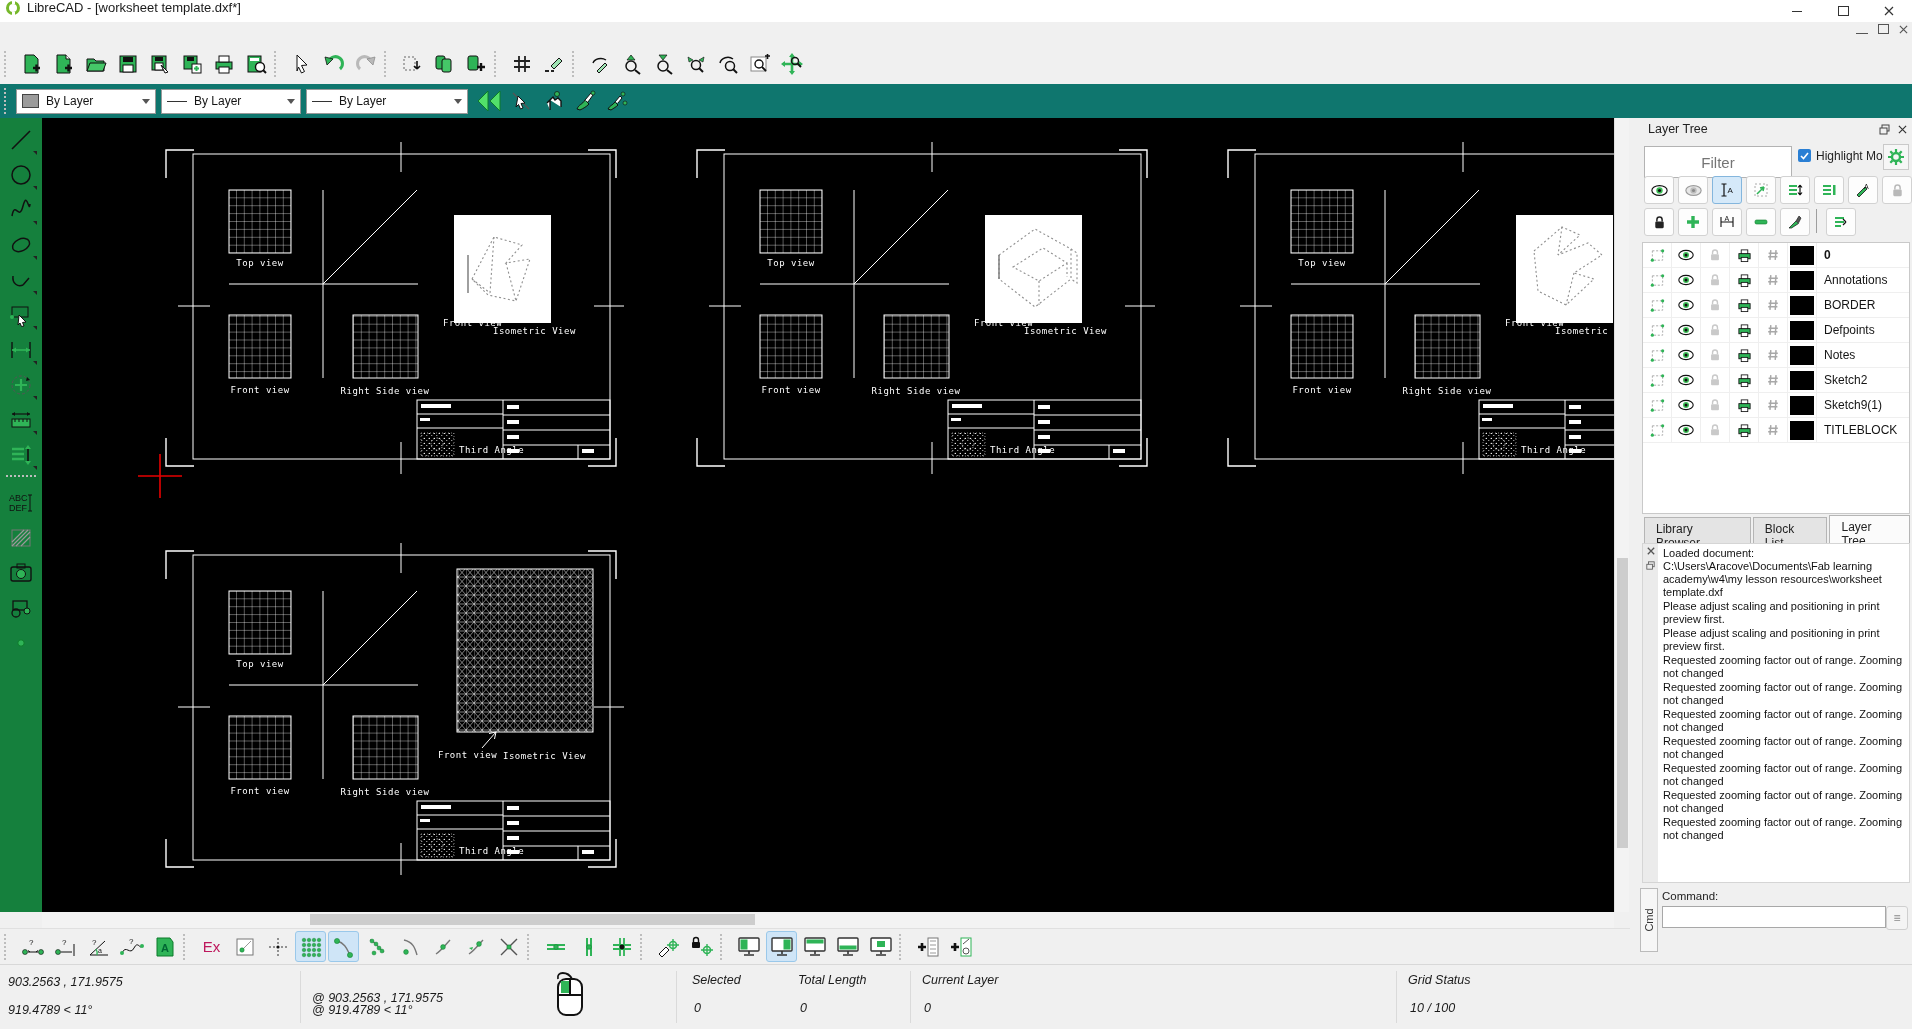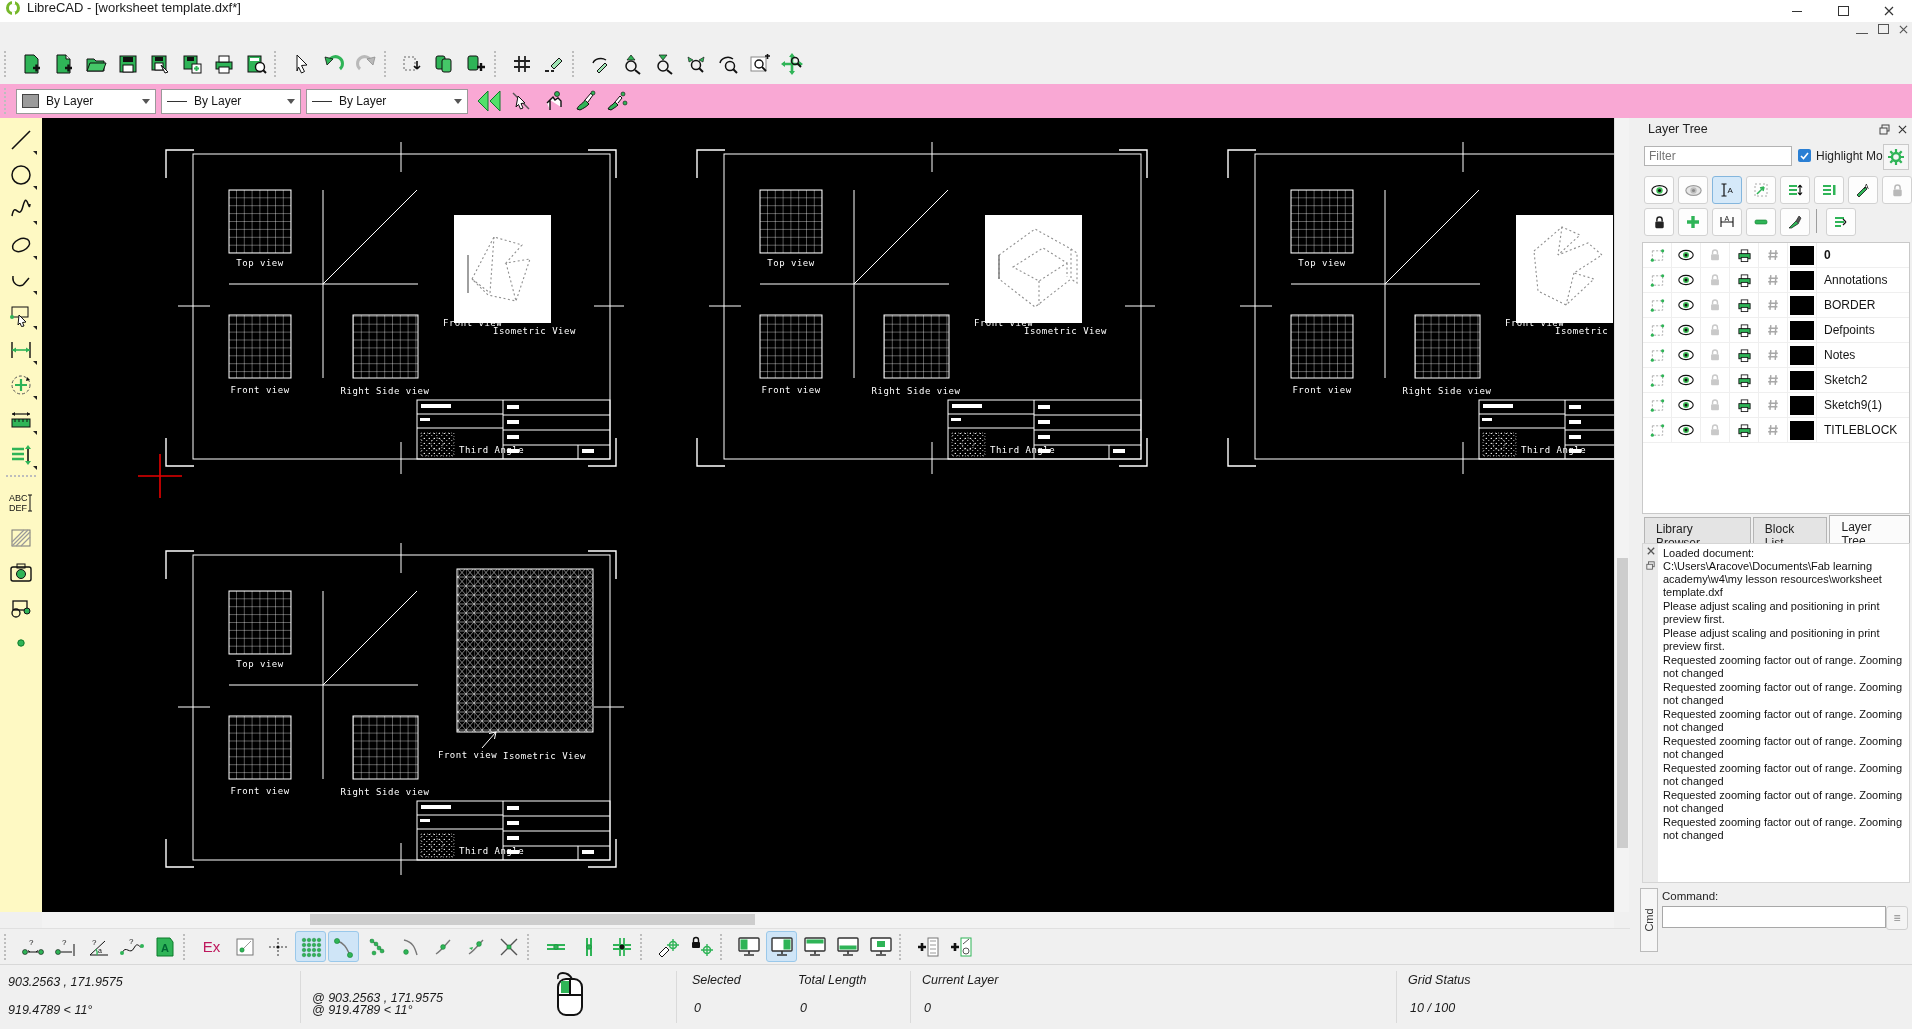--- a/index.html
+++ b/index.html
@@ -13,47 +13,47 @@
   #title-text{font-size:13px;color:#1a1a1a;}
   #winbtns{position:absolute;right:0;top:0;display:flex;}
   .wb{width:46px;height:22px;display:flex;align-items:center;justify-content:center;}
   
   #menubar{position:absolute;left:0;top:22px;width:100%;height:22px;background:#f0f0f0;
            display:flex;align-items:center;padding-left:3px;box-sizing:border-box;}
   .menu-item{padding:2px 11px;color:#333;}
   #mdi{position:absolute;right:4px;top:24px;display:flex;gap:10px;align-items:center;}
   
   #toolbar1{position:absolute;left:0;top:44px;width:100%;height:40px;display:flex;align-items:center;padding-left:2px;box-sizing:border-box;background:#f0f0f0;}
-  #toolbar2{position:absolute;left:0;top:84px;width:100%;height:34px;display:flex;align-items:center;padding-left:2px;box-sizing:border-box;background:#f9a8d4;}
+  #toolbar2{position:absolute;left:0;top:84px;width:100%;height:34px;display:flex;align-items:center;padding-left:2px;box-sizing:border-box;background:#0f766e;}
   .handle{width:6px;height:26px;border-left:2px dotted #bdbdbd;margin:0 4px 0 2px;}
   .tbtn{width:30px;height:30px;display:flex;align-items:center;justify-content:center;border:1px solid transparent;border-radius:2px;}
   .combo{display:flex;align-items:center;background:#fff;border:1px solid #999;height:23px;width:128px;padding:0 5px;font-size:12px;gap:7px;margin-right:5px;}
   .combo .arr{margin-left:auto;width:0;height:0;border-left:4px solid transparent;border-right:4px solid transparent;border-top:5px solid #555;}
   .swatch-gray{width:15px;height:12px;background:#9b9b9b;border:1px solid #444;}
   .linemini{width:20px;height:1px;background:#333;}
   
-  #leftbar{position:absolute;left:0;top:118px;width:42px;height:794px;background:#fef9c3;
+  #leftbar{position:absolute;left:0;top:118px;width:42px;height:794px;background:#15803d;
            display:flex;flex-direction:column;align-items:center;padding-top:4px;box-sizing:border-box;}
   .lbtn{width:36px;height:35px;display:flex;align-items:center;justify-content:center;position:relative;}
   .lbtn .dd{position:absolute;right:2px;bottom:2px;width:0;height:0;border-left:4px solid transparent;border-top:4px solid #222;}
   .lsep{width:30px;height:5px;border-top:2px dotted #bdbdbd;margin:3px 0;}
   
   #canvas{position:absolute;left:42px;top:118px;width:1572px;height:794px;background:#000;}
   .cadtext{fill:#fff;font-size:9px;font-family:"DejaVu Sans Mono",monospace;letter-spacing:.5px;}
   
   #vscroll{position:absolute;left:1614px;top:118px;width:15px;height:794px;background:#f3f3f3;border-left:1px solid #e0e0e0;}
   #vthumb{position:absolute;left:2px;top:440px;width:11px;height:290px;background:#cdcdcd;}
   #hscroll{position:absolute;left:42px;top:912px;width:1572px;height:16px;background:#f3f3f3;}
   #hthumb{position:absolute;left:268px;top:2px;width:445px;height:11px;background:#cdcdcd;}
   #splitter{position:absolute;left:1629px;top:118px;width:11px;height:846px;background:#f0f0f0;}
   
   #panel{position:absolute;left:1640px;top:118px;width:272px;height:846px;background:#f0f0f0;}
   #panel-title{position:absolute;left:8px;top:4px;font-size:12.5px;color:#222;}
   .ptb{position:absolute;top:4px;width:16px;height:14px;display:flex;align-items:center;justify-content:center;}
-  #filter-input{position:absolute;left:4px;top:28px;width:138px;height:18px;border:1px solid #b3b3b3;font-size:12px;padding:0 4px;font-family:"Liberation Sans",sans-serif;}
+  #filter-input{position:absolute;left:4px;top:28px;width:138px;height:18px;border:1px solid #b3b3b3;font-size:15px;padding:6px 4px;font-family:"Liberation Sans",sans-serif;text-align:center;}
   .cb{position:absolute;left:158px;top:31px;width:13px;height:13px;background:#2a7fd4;border-radius:2px;display:flex;align-items:center;justify-content:center;}
   #hl-label{position:absolute;left:176px;top:31px;font-size:12px;color:#222;}
   #gear-btn{position:absolute;right:3px;top:26px;width:24px;height:24px;border:1px solid #c9c9c9;background:#f6f6f6;display:flex;align-items:center;justify-content:center;}
   .prow{position:absolute;left:4px;display:flex;gap:4px;}
   .pbtn{width:28px;height:26px;border:1px solid #d2d2d2;border-radius:3px;background:#fdfdfd;display:flex;align-items:center;justify-content:center;}
   .pbtn.active{background:#d5e9f9;border-color:#84b6dd;}
   .psep{width:3px;height:24px;border-left:1px solid #9e9e9e;margin:1px 2px;}
   #layerlist{position:absolute;left:2px;top:124px;width:266px;height:270px;background:#fff;border:1px solid #c9c9c9;overflow:hidden;}
   .lrow{display:flex;align-items:stretch;height:25px;}
   .lc{width:28px;display:flex;align-items:center;justify-content:center;border-right:1px solid #efefef;border-bottom:1px solid #efefef;}

